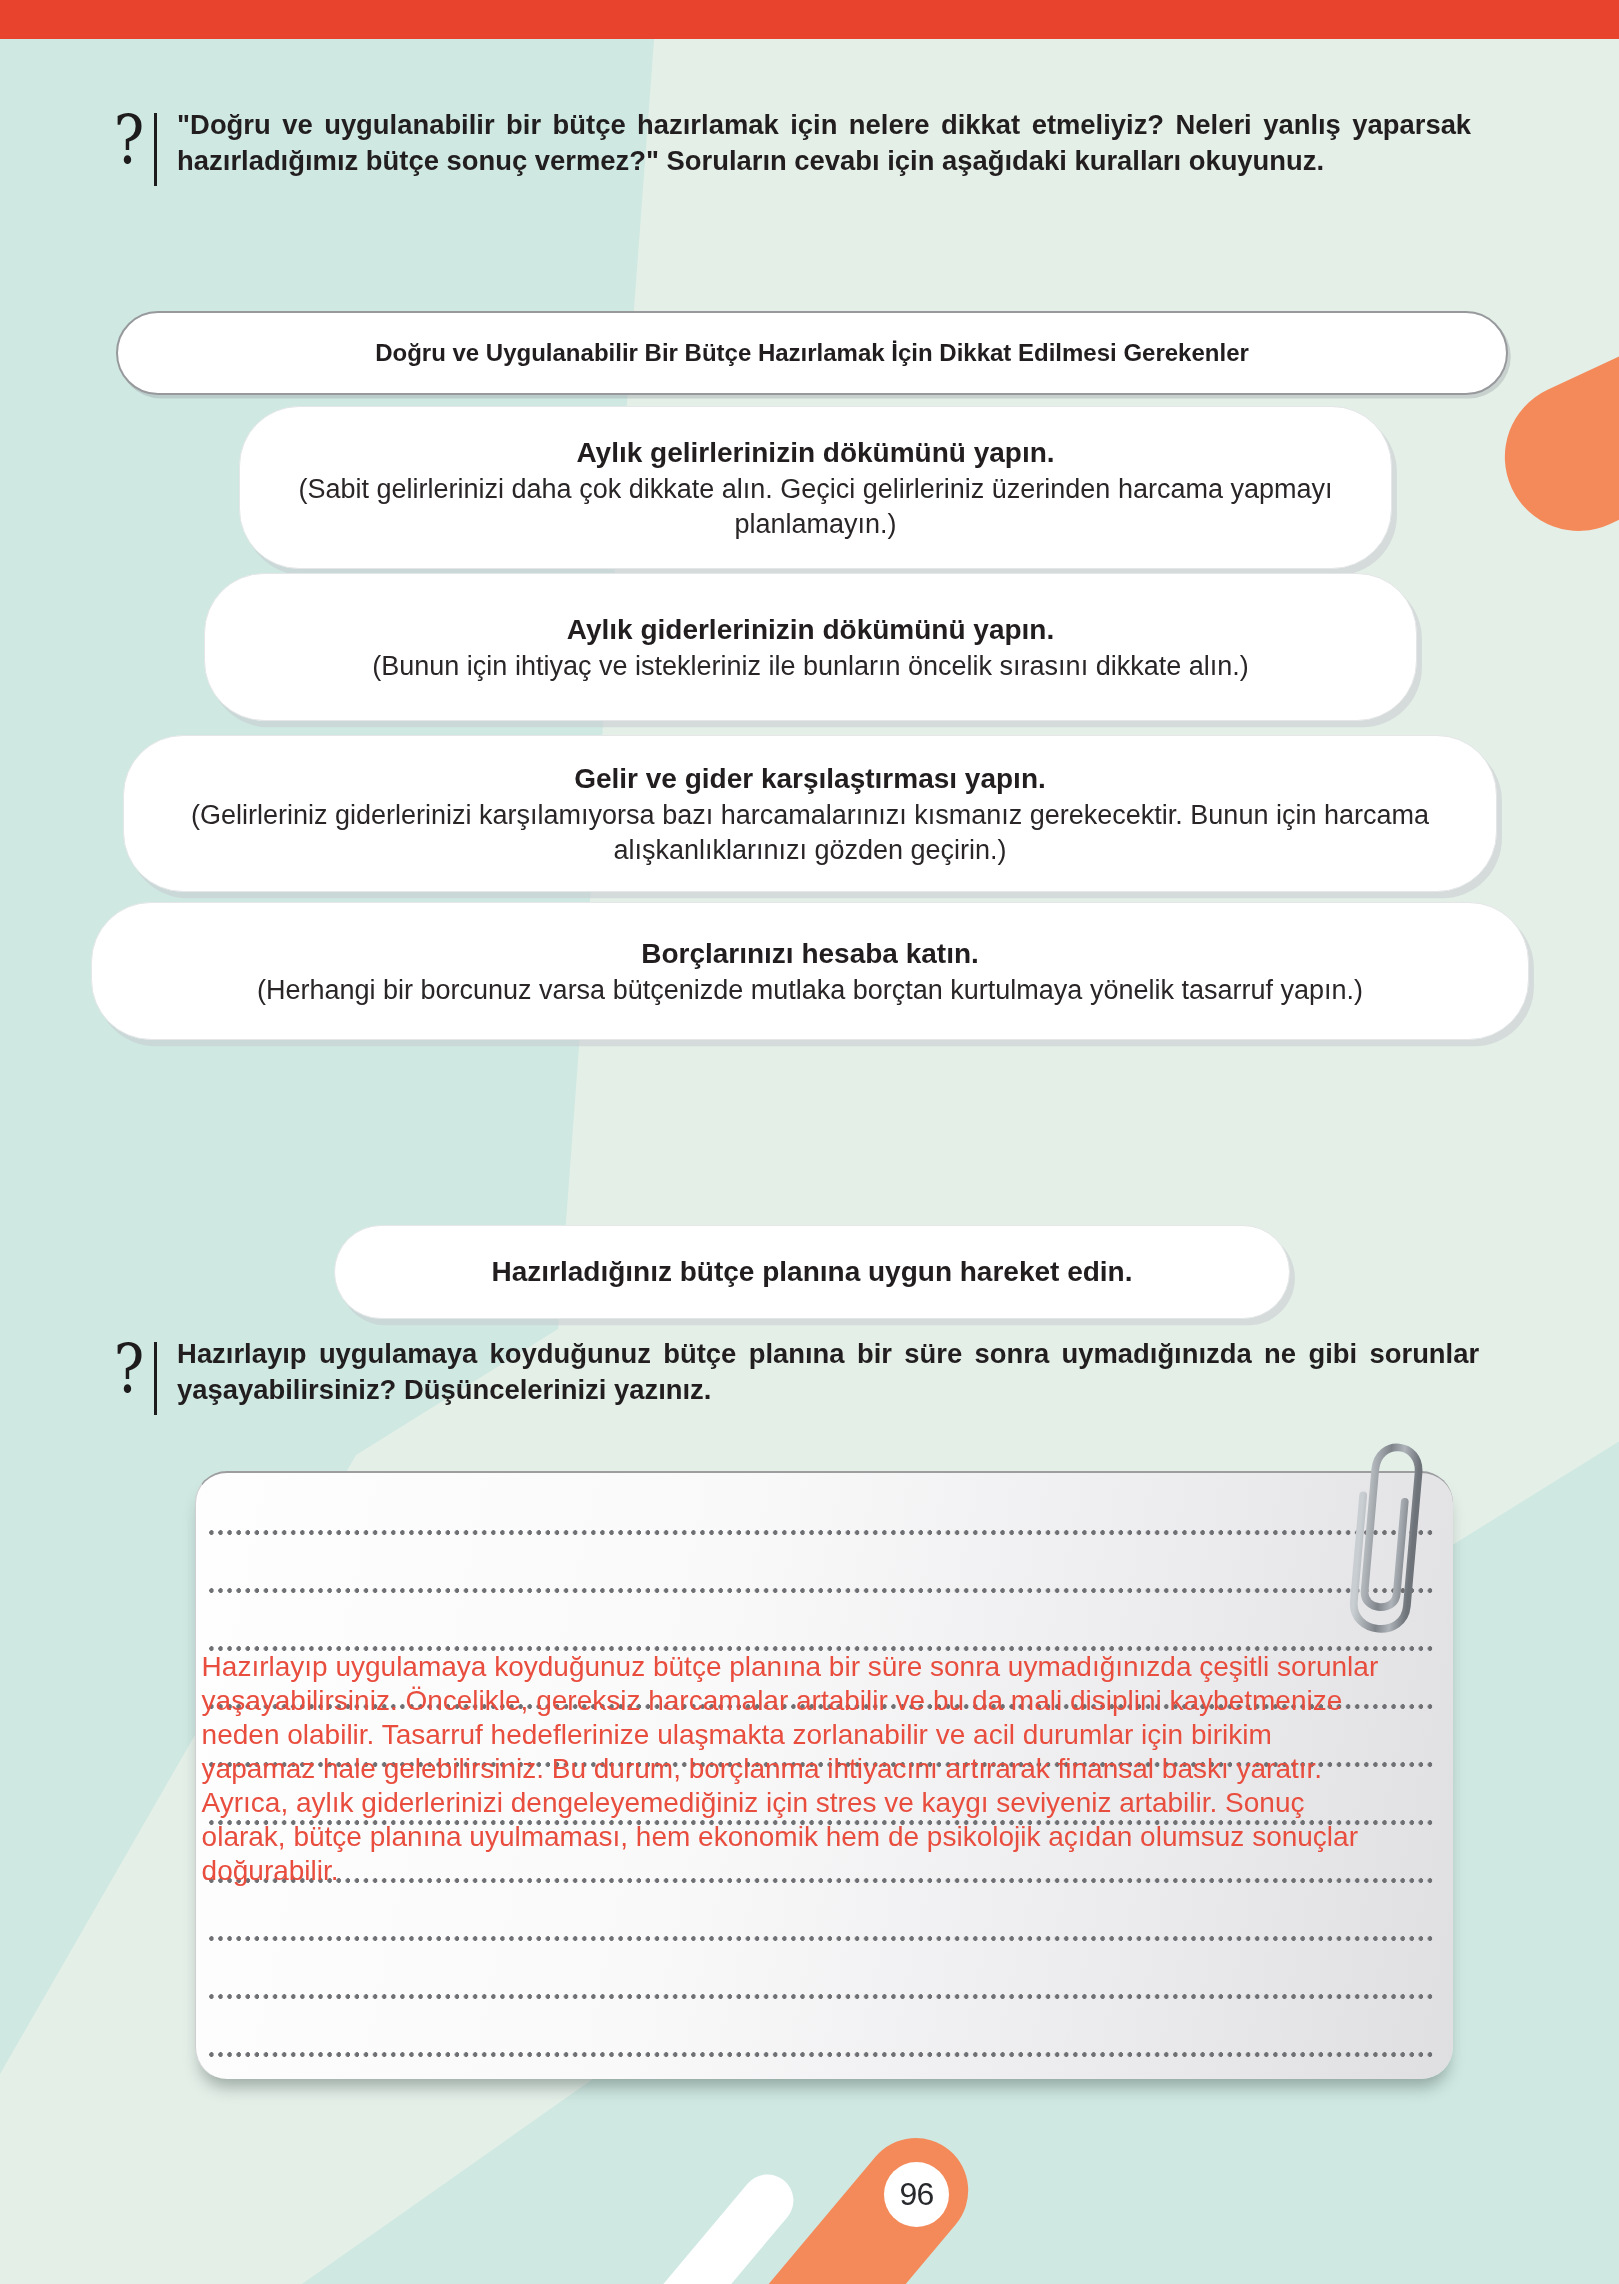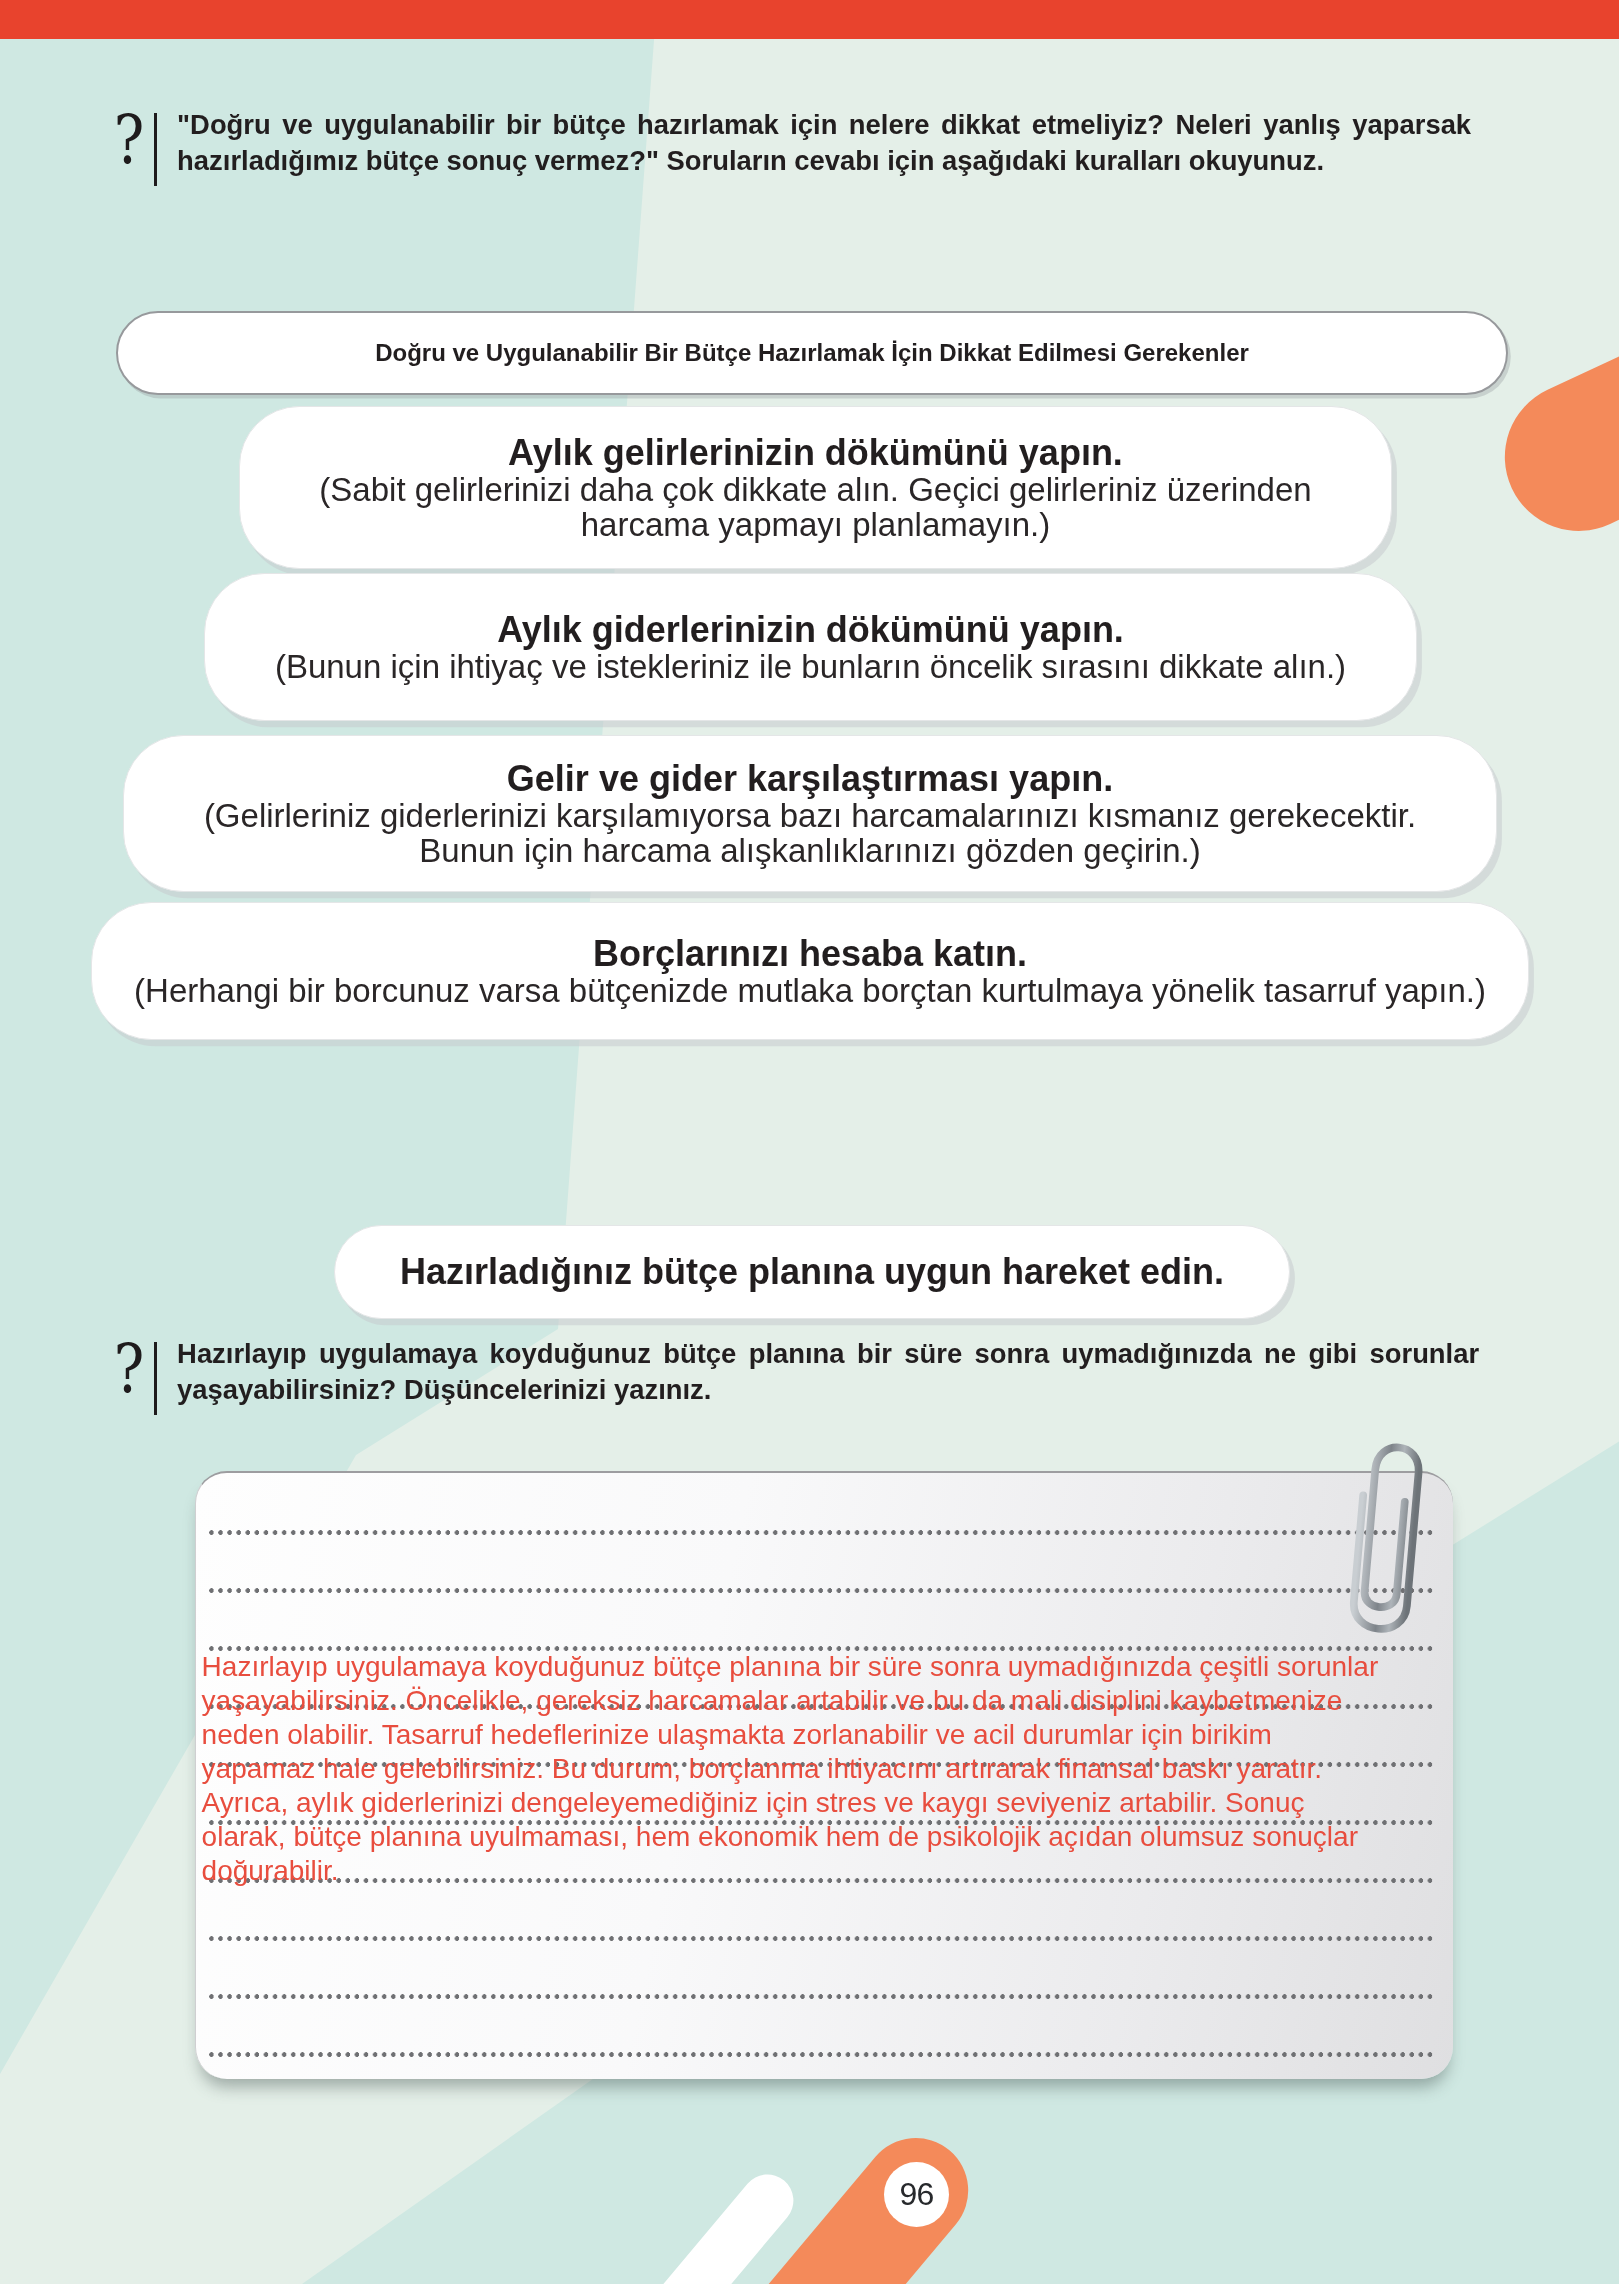--- a/index.html
+++ b/index.html
@@ -58,22 +58,22 @@
     font-size:24px; font-weight:bold; color:#221e1f;
     box-shadow:2.8px 3.5px 0 rgba(150,155,157,.35);
   }
   
   .bubble{
     position:absolute; background:#ffffff; border:1.4px solid #e4e6e7;
     border-radius:60px; box-shadow:4.9px 6.3px 0 rgba(198,203,205,.55);
     display:flex; flex-direction:column; align-items:center; justify-content:center;
     text-align:center; padding:7px 28px; box-sizing:border-box;
   }
-  .bubble .title{ font-size:36px; font-weight:bold; color:#221e1f; line-height:38px; }
-  .bubble .detail{ font-size:33px; color:#2a2627; line-height:35px; }
+  .bubble .title{ font-size:28px; font-weight:bold; color:#221e1f; line-height:38px; }
+  .bubble .detail{ font-size:27px; color:#2a2627; line-height:35px; }
   .bubble .detail:empty{ display:none; }
   #b1{ left:239px;  top:406px;  width:1153px; height:163px; }
   #b2{ left:204px;  top:573px;  width:1213px; height:148px; }
   #b3{ left:123px;  top:735px; width:1374px; height:157px; }
   #b4{ left:91px;  top:902px; width:1438px; height:138px; }
   #b5{ left:246px;  top:1056px; width:1128px; height:155px; }
   #b6{ left:334px;  top:1225px; width:956px; height:94px; border-radius:47px;text-align:right; }
   
   .notepad{
     position:absolute; left:195px; top:1471px; width:1257px; height:606px;

